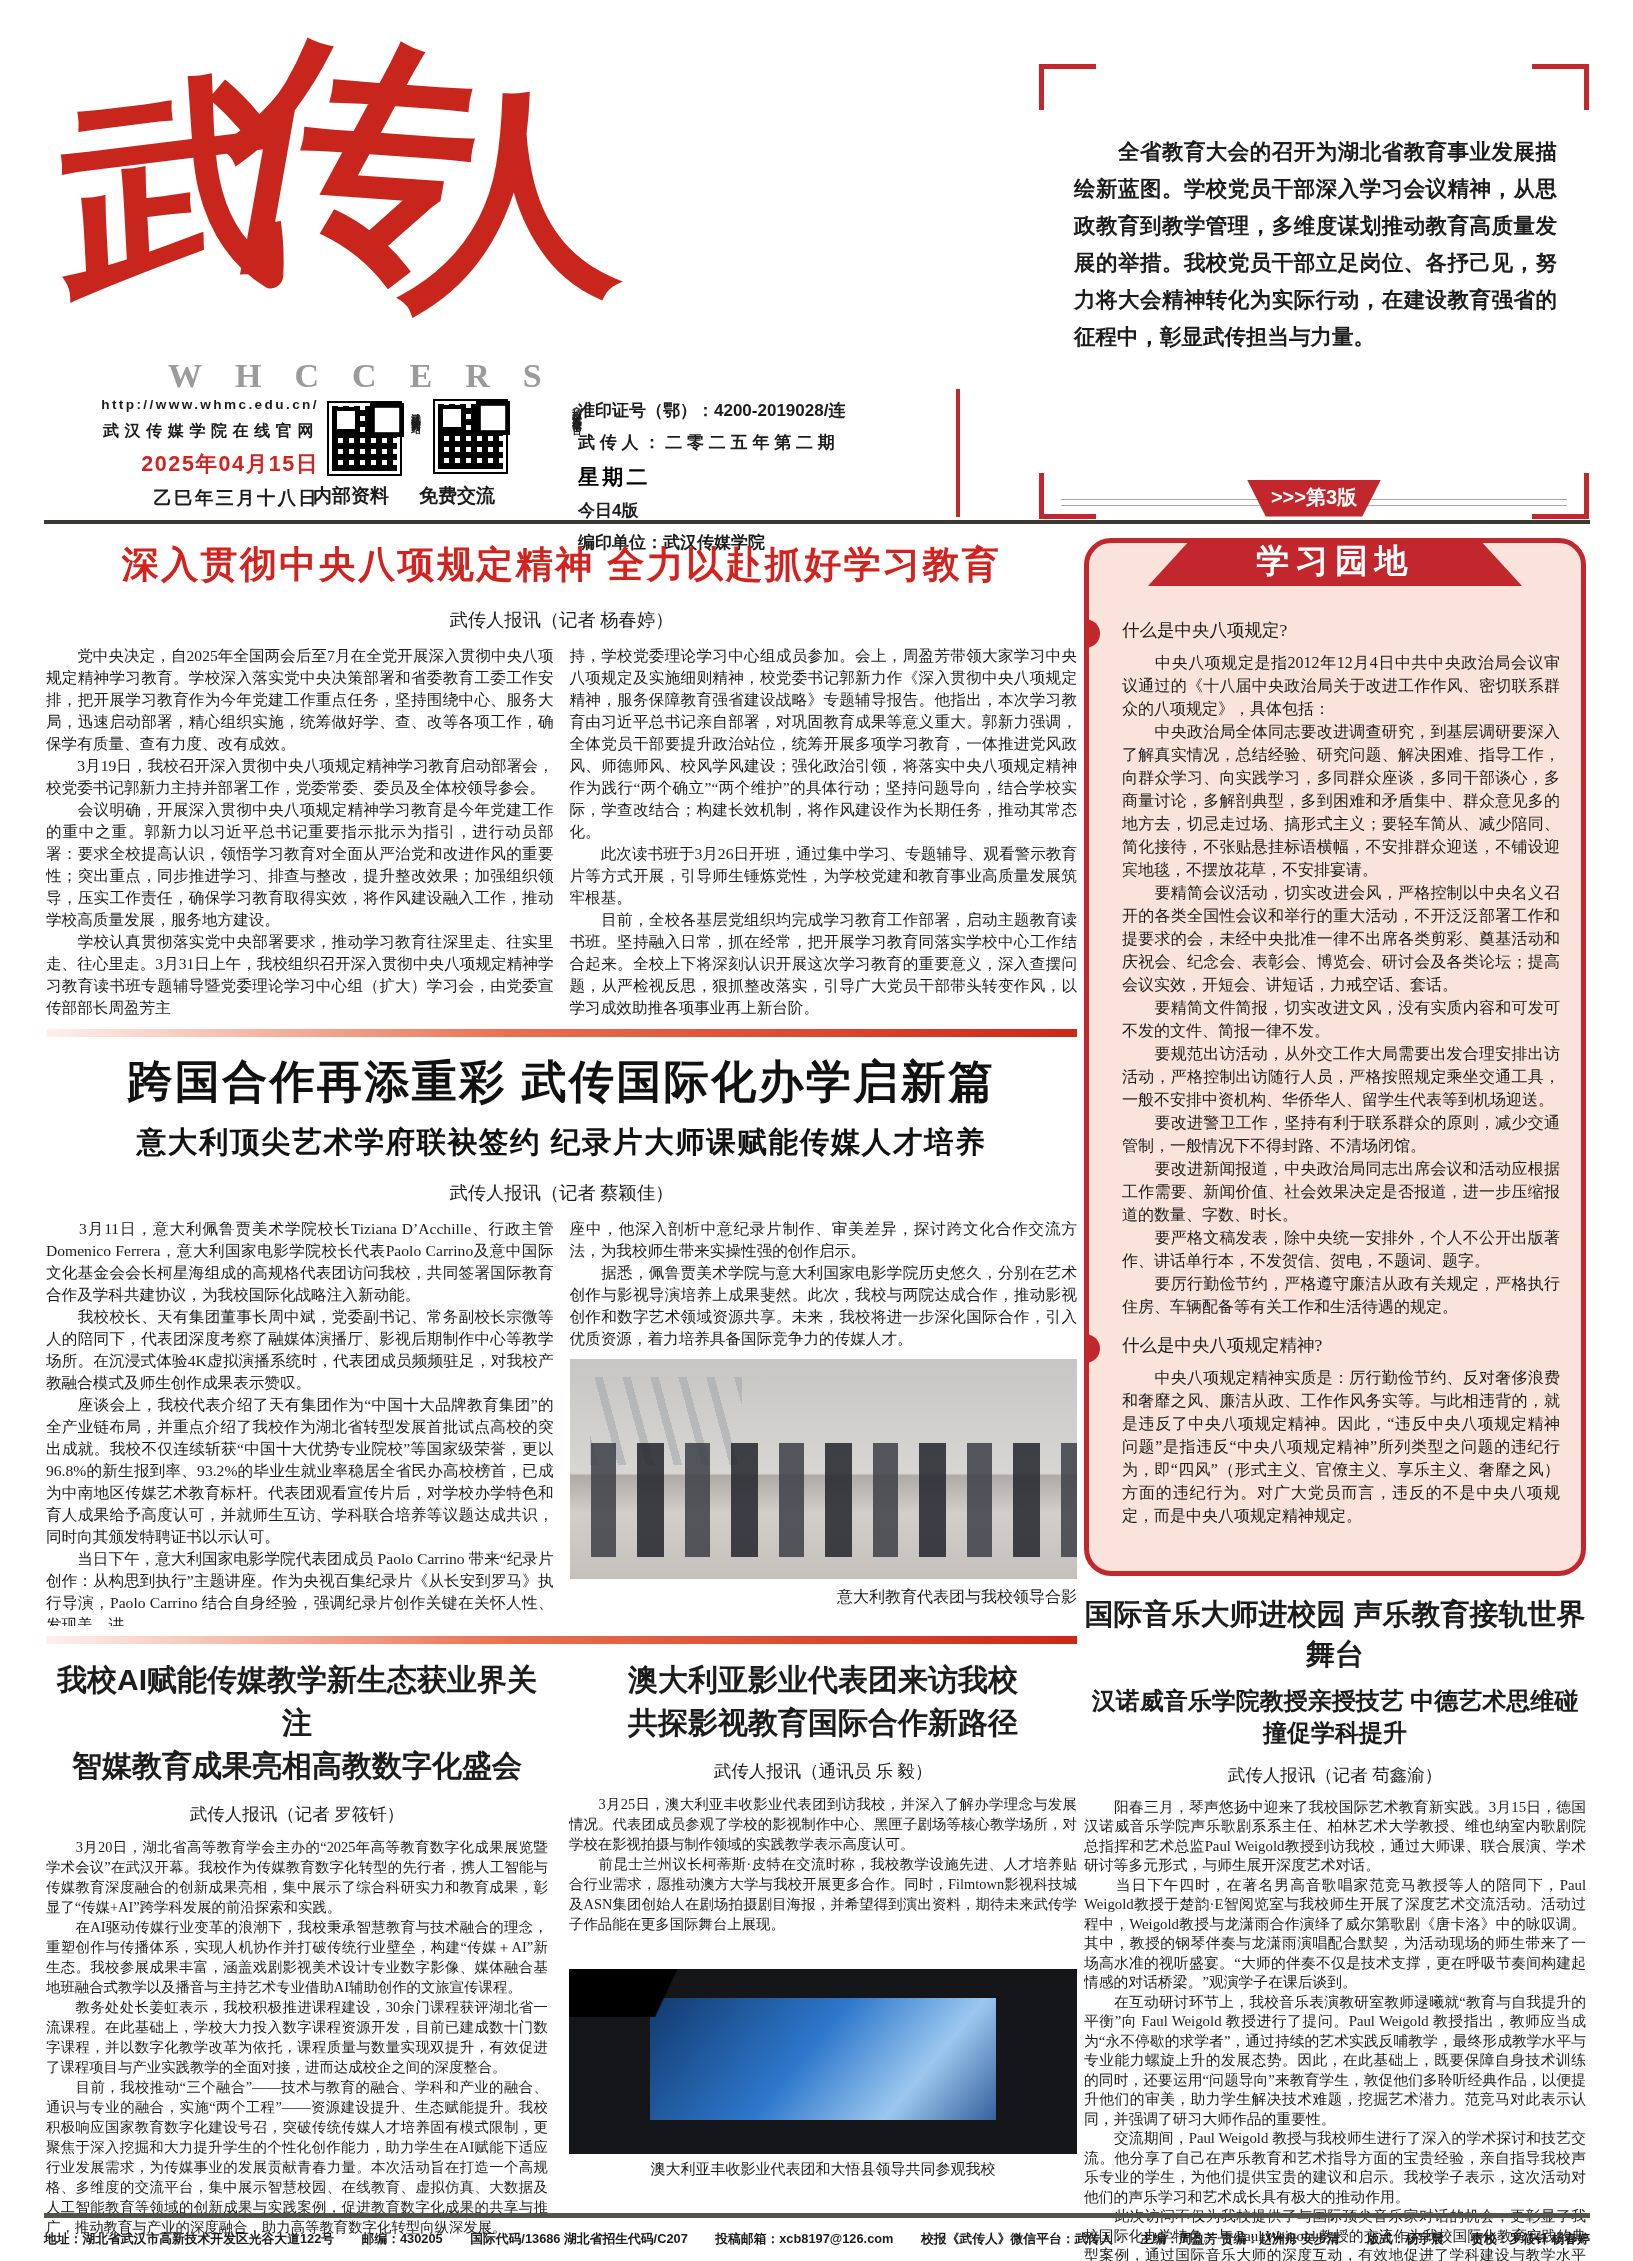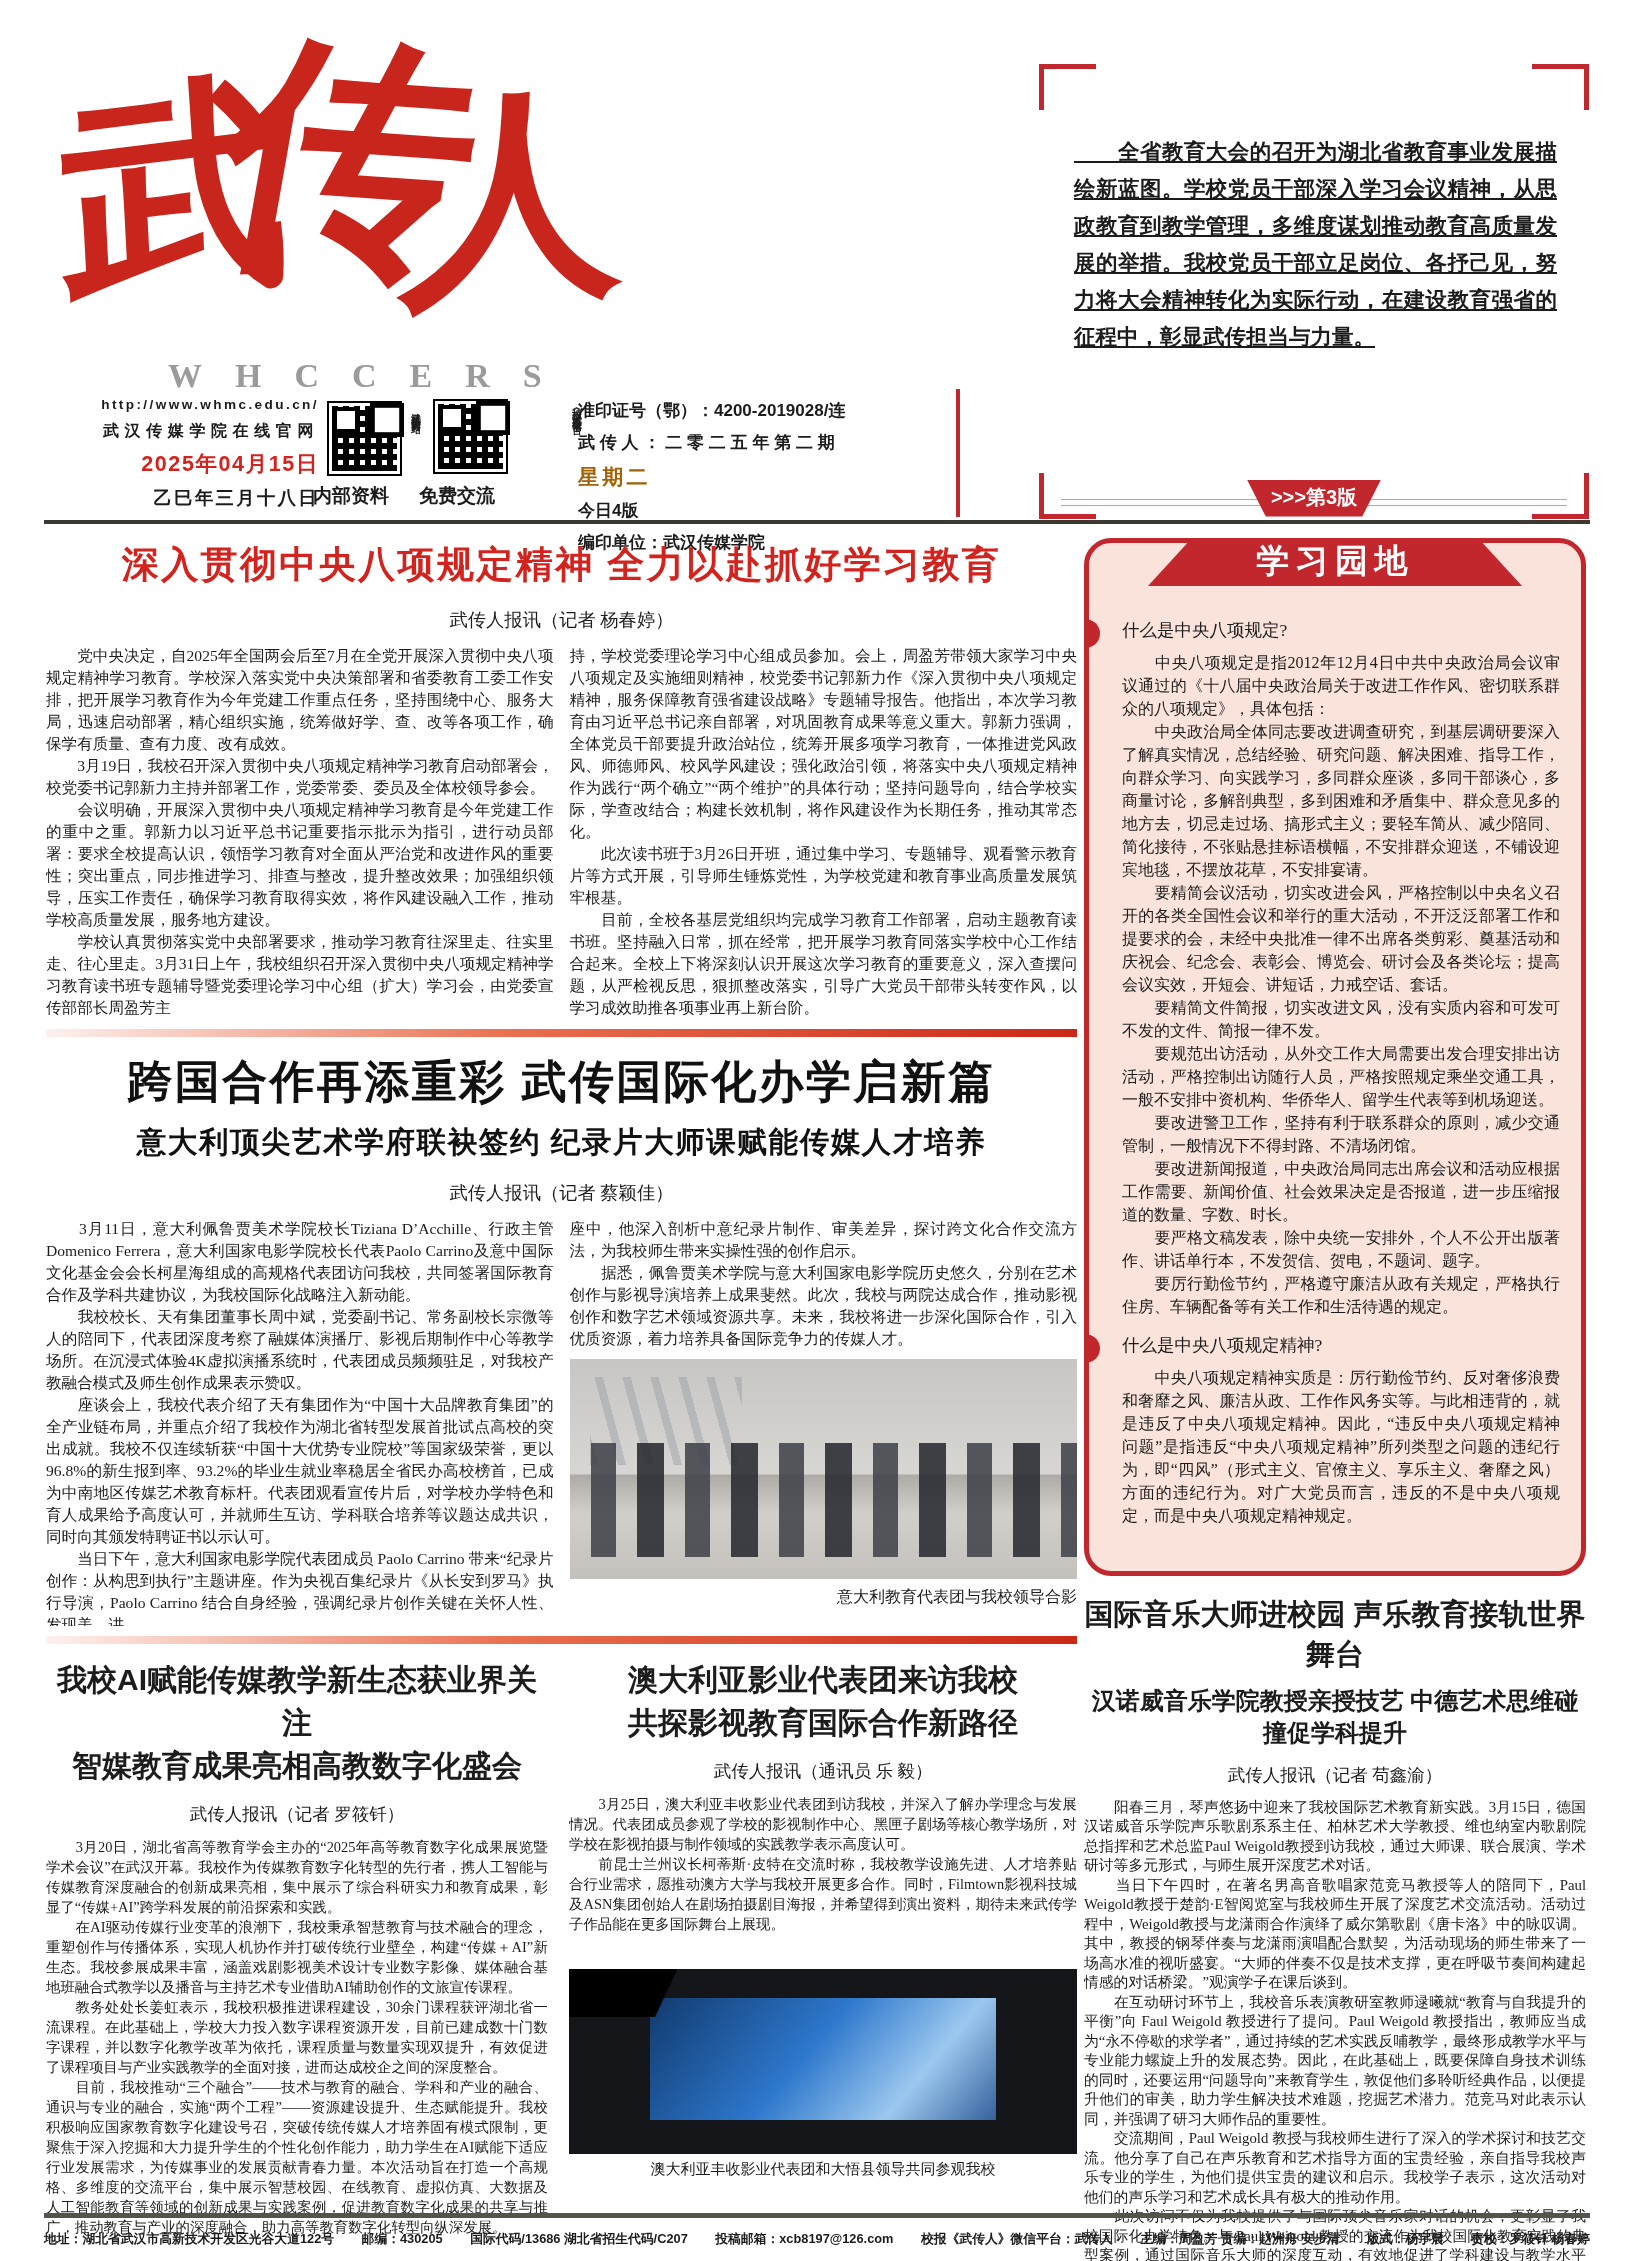--- a/index.html
+++ b/index.html
@@ -34,31 +34,31 @@
   .qr-cap { position:absolute; width:104px; text-align:left; font-size:19px; font-weight:bold; font-family:"Liberation Sans", sans-serif; }
   .qr1-cap { top:443px; left:269px; }
   .qr2-cap { top:443px; left:375px; }
   .vlabel { position:absolute; writing-mode:vertical-rl; font-size:9.6px; letter-spacing:1.6px; font-weight:bold; font-family:"Liberation Sans", sans-serif; }
   .v1 { top:365px; left:365px; height:96px; }
   .v2 { top:361px; left:526px; height:104px; }
 
   .issue-block { position:absolute; top:359px; left:534px; width:343px; font-family:"Liberation Sans", sans-serif; }
   .iss-line { font-size:17px; font-weight:bold; margin-bottom:8.8px; }
   .iss-issue { letter-spacing:4.8px; }
-  .iss-week { font-size:21px; color:#a16207; letter-spacing:3.2px;font-family:Liberation Serif, serif; }
+  .iss-week { font-size:21px; color:#000000; letter-spacing:3.2px;font-family:Liberation Serif, serif; }
   .red-vline { position:absolute; left:912px; top:349px; width:4px; height:128px; background:#c1272d; }
 
   .highlight-box { position:absolute; left:995px; top:24px; width:550px; height:455px; }
   .hb-corner { position:absolute; width:57px; height:46px; border:0 solid #c1272d; }
   .hb-tl { top:0; left:0; border-top-width:5.6px; border-left-width:5.6px; }
   .hb-tr { top:0; right:0; border-top-width:5.6px; border-right-width:5.6px; }
   .hb-bl { bottom:0; left:0; border-bottom-width:5.6px; border-left-width:5.6px; }
   .hb-br { bottom:0; right:0; border-bottom-width:5.6px; border-right-width:5.6px; }
   .hb-text { position:absolute; top:70px; left:35px; right:32px; font-family:"Liberation Sans", sans-serif;
-             font-size:21.5px; font-weight:bold; line-height:37px; text-align:justify; white-space:pre-line;text-decoration:underline; }
+             font-size:21.5px; font-weight:bold; line-height:37px; text-align:justify; white-space:pre-line; }
   .hb-line { position:absolute; bottom:12.8px; left:22px; right:22px; height:7.2px; border-top:1.6px solid #a9a9a9; border-bottom:1.6px solid #a9a9a9; }
   .hb-banner { position:absolute; bottom:2.4px; left:50%; transform:translateX(-50%); width:134px; height:37px;
                background:#c1272d; clip-path:polygon(0 0,100% 0,86% 100%,14% 100%);
                color:#fff; font-family:"Liberation Sans", sans-serif; font-weight:bold; font-size:20px;
                text-align:center; line-height:35px; }
 
   .mast-divider { position:absolute; top:520px; left:44px; width:1546px; height:4px; background:#3a3a33; }
 
   
   .content { position:absolute; top:538px; left:46px; width:1541px; height:1661px; }

